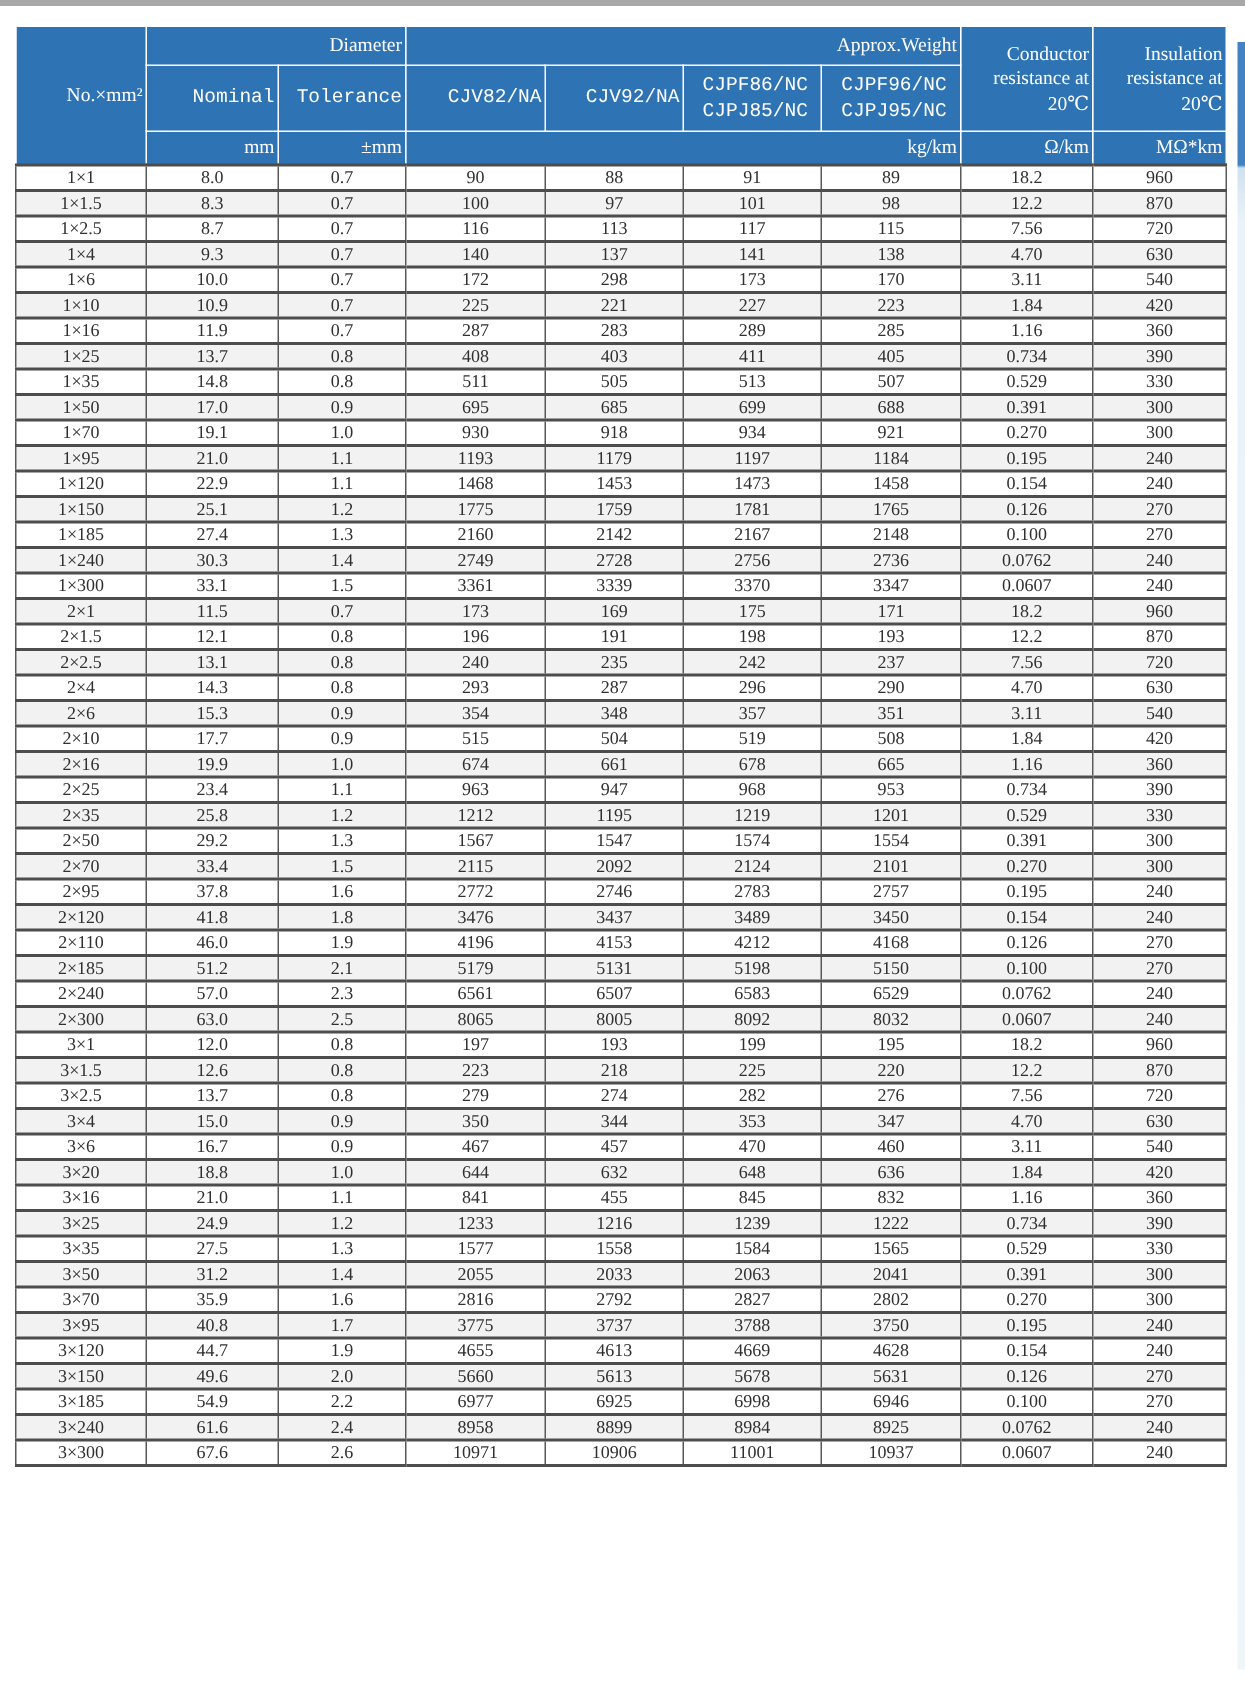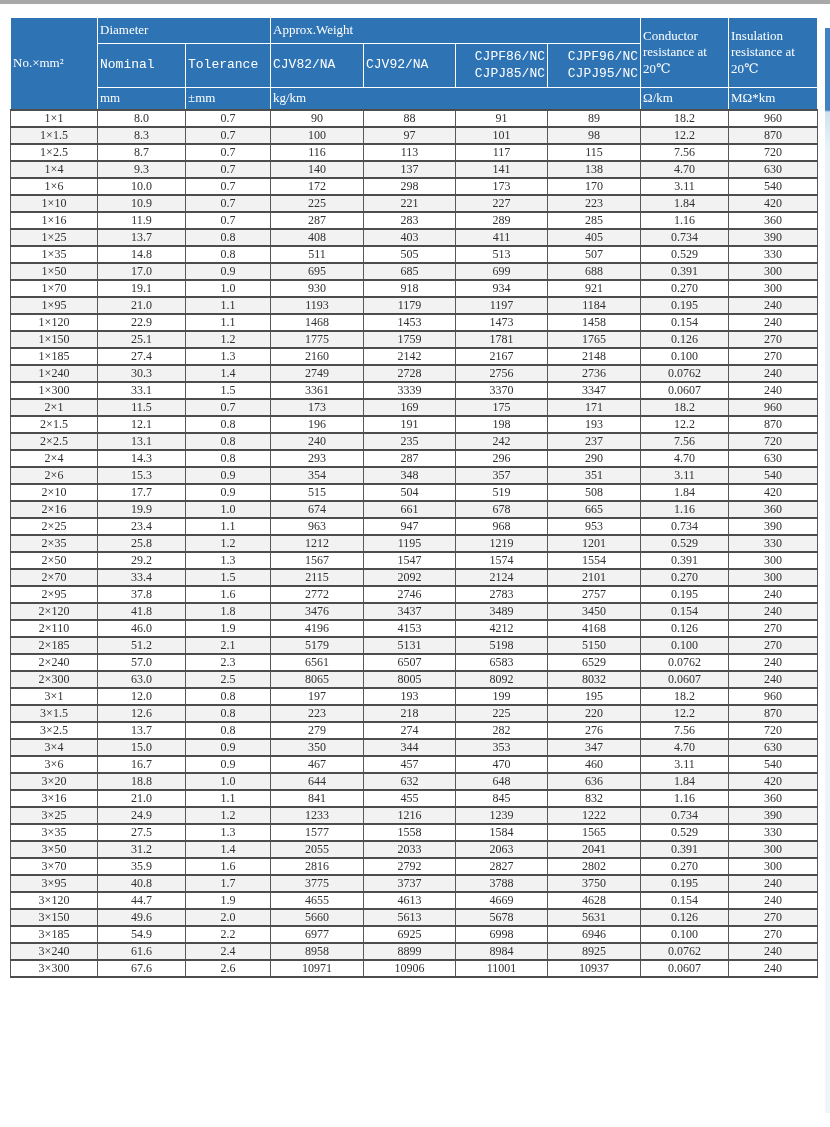--- a/index.html
+++ b/index.html
@@ -31,30 +31,30 @@
     width: 807px;
     border-collapse: collapse;
     table-layout: fixed;
   }
   
   thead th {
     background: #2e74b5;
     color: #ffffff;
     font-weight: normal;
     font-size: 13px;
-    text-align: left;
+    text-align: right;
     vertical-align: middle;
     border: 1px solid #ffffff;
     padding: 1px 2px;
     line-height: 1.25;
   }
   thead tr.group-row    { height: 26px; }
   thead tr.sub-row      { height: 44px; font-family: Liberation Mono, monospace; }
   thead tr.unit-row     { height: 22px; }
-  thead th.two-line     { text-align: right; padding-left: 6px; }
+  thead th.two-line     { text-align: center; padding-left: 6px; }
   
   tbody td {
     text-align: center;
     vertical-align: middle;
     font-size: 12px;
     color: #303030;
     padding: 0 2px;
     border-left: 1px solid #595959;
     border-right: 1px solid #595959;
     border-top: 2px solid #4d4d4d;

